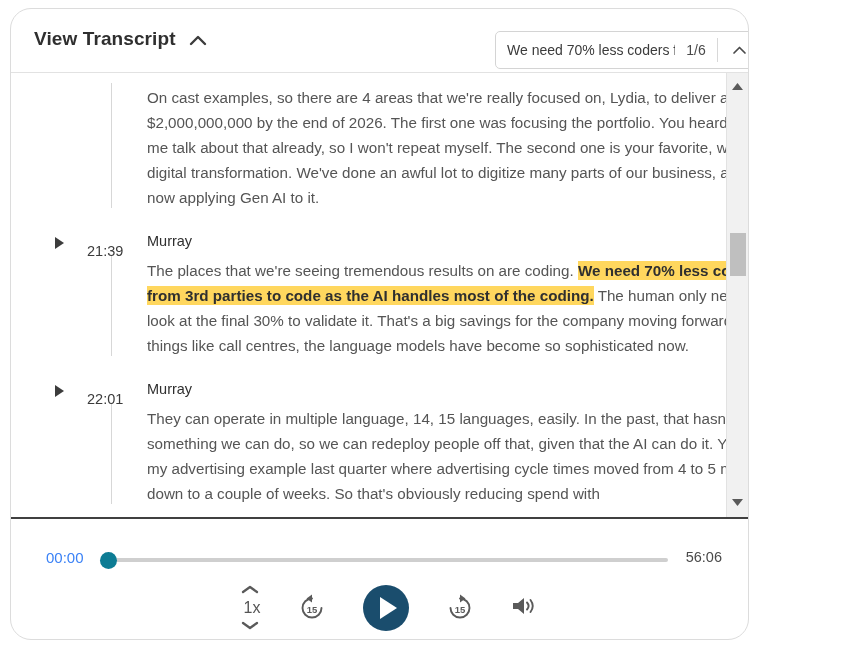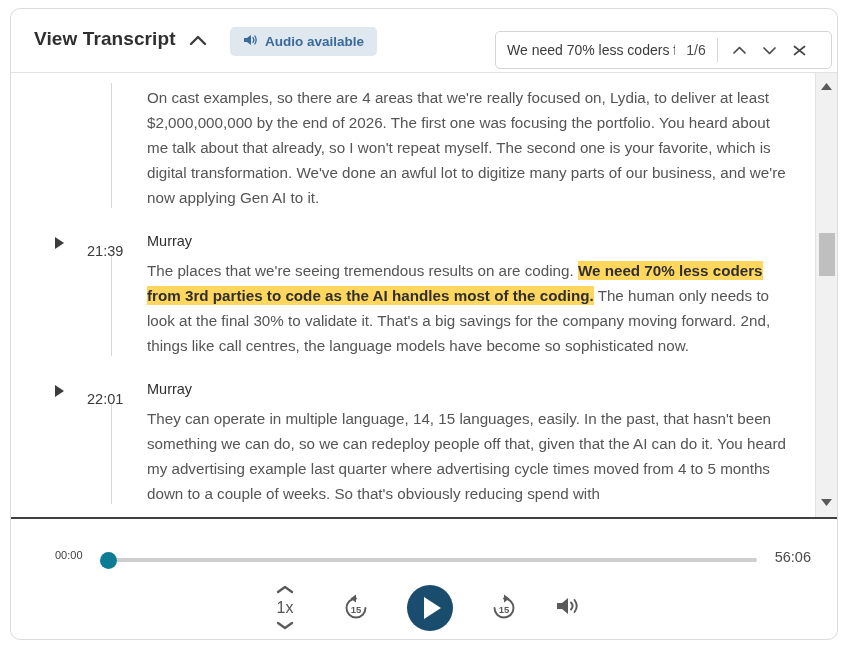--- a/index.html
+++ b/index.html
@@ -9,25 +9,25 @@
     width: 850px;
     height: 648px;
     overflow: hidden;
     font-family: "Liberation Sans", sans-serif;
   }
 
   .card {
     position: absolute;
     left: 10px;
     top: 8px;
-    width: 828px;
+    width: 739px;
     height: 632px;
     box-sizing: border-box;
     border: 1px solid #dcdcdc;
-    border-radius: 10px;
+    border-radius: 21px;
     background: #fff;
     overflow: hidden;
   }
 
   
   .header {
     position: relative;
     height: 64px;
     border-bottom: 1px solid #e2e2e2;
     box-sizing: border-box;
@@ -219,24 +219,24 @@
     width: 16px;
     height: 43px;
     background: #bfbfbf;
     cursor: pointer;
   }
 
   
   .player { position: relative; height: 118px; }
   .time-left {
     position: absolute;
-    left: 44px;
+    left: 35px;
     top: 30px;
-    font-size: 11px;
-    color: #404040;
+    font-size: 15px;
+    color: #3b82f6;
   }
   .time-right {
     position: absolute;
     right: 26px;
     top: 30px;
     font-size: 14.5px;
     color: #4a4a4a;
     text-align: right;
   }
   .track {
@@ -266,21 +266,21 @@
     right: 0;
     top: 62px;
     display: flex;
     align-items: center;
     justify-content: center;
     gap: 36px;
   }
   .speed {
     display: flex;
     flex-direction: column;
-    align-items: center;
+    align-items: flex-end;
     justify-content: center;
     width: 40px;
     cursor: pointer;
   }
   .speed .val {
     font-size: 16px;
     color: #555;
     line-height: 16px;
     margin: 1px 0;
   }
@@ -315,30 +315,20 @@
 
   <div class="header">
     <div class="title">View Transcript</div>
 
     <div class="collapse-btn">
       <svg width="26" height="24" viewBox="0 0 26 24">
         <polyline points="6,15 13,8 20,15" fill="none" stroke="#3c3c3c" stroke-width="2.4" stroke-linecap="round" stroke-linejoin="round"></polyline>
       </svg>
     </div>
 
-    <div class="audio-badge">
-      <span>
-        <svg width="15" height="14" viewBox="0 0 15 14">
-          <path d="M1 5 H4 L8 2 V12 L4 9 H1 Z" fill="#3a6a9a"></path>
-          <path d="M10 4.6 Q11.8 7 10 9.4" fill="none" stroke="#3a6a9a" stroke-width="1.3" stroke-linecap="round"></path>
-          <path d="M11.9 3 Q14.4 7 11.9 11" fill="none" stroke="#3a6a9a" stroke-width="1.3" stroke-linecap="round"></path>
-        </svg>
-      </span>
-      <span class="lbl">Audio available</span>
-    </div>
 
     <div class="search-wrap">
       <input class="search-input" type="text" value="We need 70% less coders from 3rd parties to code as the AI handles most of the coding." style="">
       <span class="match-count">1/6</span>
       <span class="vsep"></span>
       <span class="sbtn">
         <svg width="17" height="15" viewBox="0 0 17 15">
           <polyline points="3,10 8.5,4.5 14,10" fill="none" stroke="#4a4a4a" stroke-width="1.7" stroke-linecap="round" stroke-linejoin="round"></polyline>
         </svg>
       </span>

